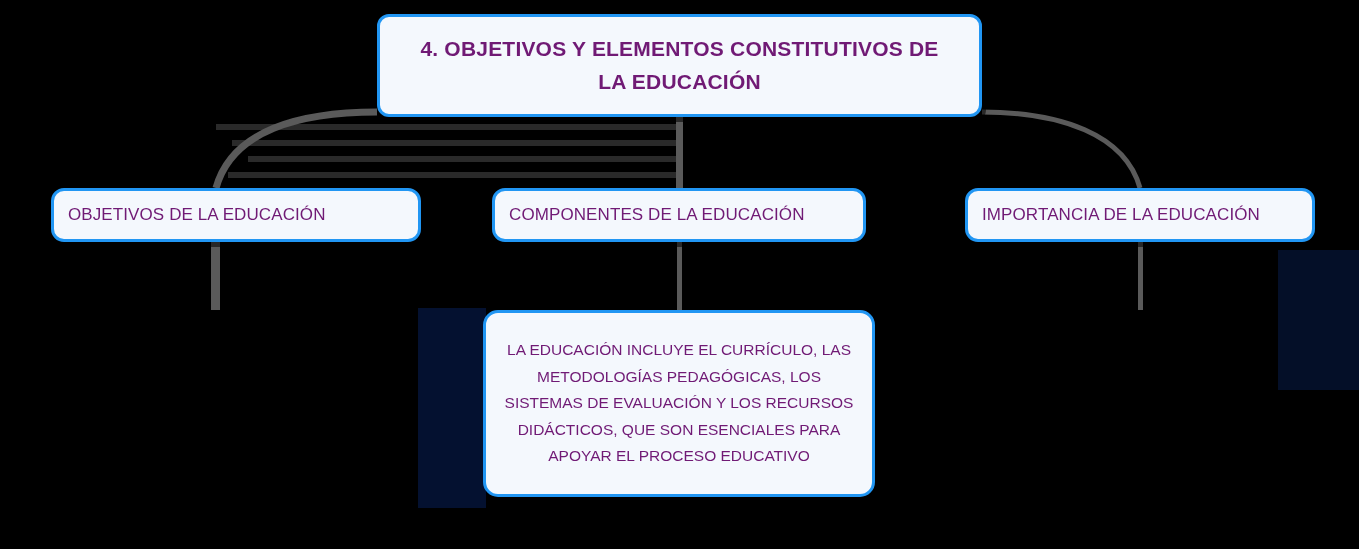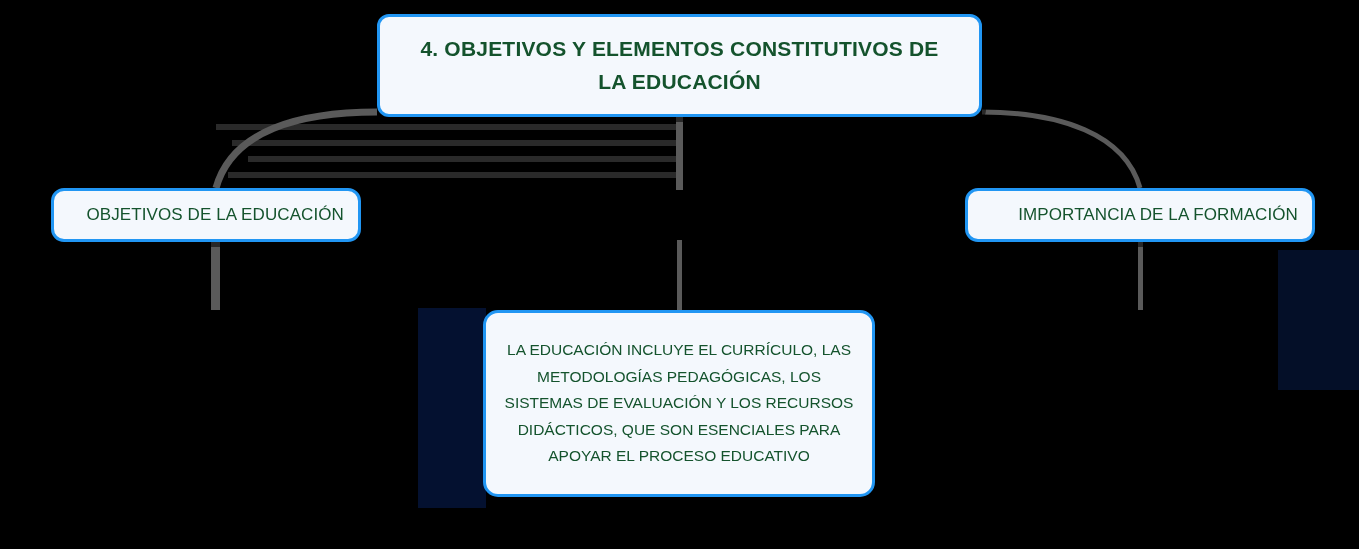--- a/index.html
+++ b/index.html
@@ -57,23 +57,23 @@
 
   
   .node {
     position: absolute;
     box-sizing: border-box;
     background: #f4f8fd;
     border: 3px solid #2196f3;
     border-radius: 14px;
     display: flex;
     align-items: center;
-    justify-content: flex-end;
+    justify-content: flex-start;
     text-align: center;
-    color: #14532d;
+    color: #701a75;
     box-shadow: 4px 5px 0 rgba(0,0,0,0.55);
   }
 
   .node-title {
     left: 377px;
     top: 14px;
     width: 605px;
     height: 103px;
     border-radius: 12px;
     border-width: 3px;
@@ -89,21 +89,21 @@
   .mid {
     height: 54px;
     border-radius: 13px;
   }
   .mid .txt {
     font-size: 17px;
     font-weight: normal;
     letter-spacing: 0.1px;
     padding: 0 14px;
   }
-  .node-mid-1 { left: 51px;  top: 188px; width: 310px; }
+  .node-mid-1 { left: 51px;  top: 188px; width: 370px; }
   .node-mid-2 { left: 492px; top: 188px; width: 374px; }
   .node-mid-3 { left: 965px; top: 188px; width: 350px; }
 
   .leaf {
     border-radius: 15px;
     align-items: center;
   }
   .leaf .txt {
     font-size: 15.5px;
     line-height: 1.72;
@@ -137,21 +137,24 @@
   <div class="conn" style="left:677px; top:240px; width:5px; height:72px;"></div>
   <div class="conn" style="left:1138px; top:240px; width:5px; height:70px;"></div>
 
   <div class="node node-title">
     <span class="txt">4. OBJETIVOS Y ELEMENTOS CONSTITUTIVOS DE LA EDUCACIÓN</span>
   </div>
 
   <div class="node mid node-mid-1">
     <span class="txt">OBJETIVOS DE LA EDUCACIÓN</span>
   </div>
+  <div class="node mid node-mid-2">
+    <span class="txt">COMPONENTES DE LA EDUCACIÓN</span>
+  </div>
   <div class="node mid node-mid-3">
-    <span class="txt">IMPORTANCIA DE LA FORMACIÓN</span>
+    <span class="txt">IMPORTANCIA DE LA EDUCACIÓN</span>
   </div>
 
   <div class="node leaf node-leaf-2">
     <span class="txt">LA EDUCACIÓN INCLUYE EL CURRÍCULO, LAS METODOLOGÍAS PEDAGÓGICAS, LOS SISTEMAS DE EVALUACIÓN Y LOS RECURSOS DIDÁCTICOS, QUE SON ESENCIALES PARA APOYAR EL PROCESO EDUCATIVO</span>
   </div>
 
 </div>
 
 </body></html>

